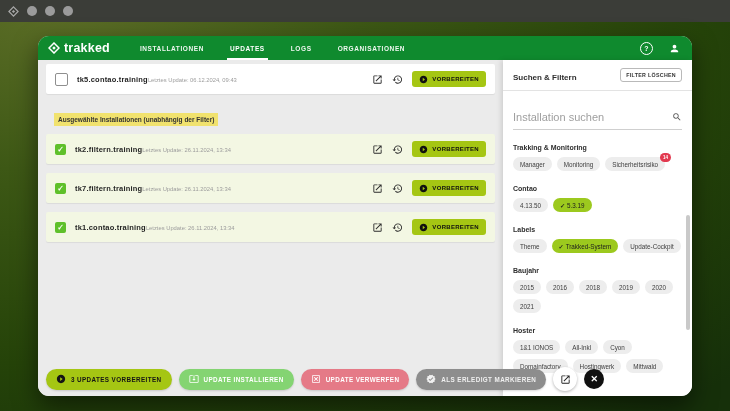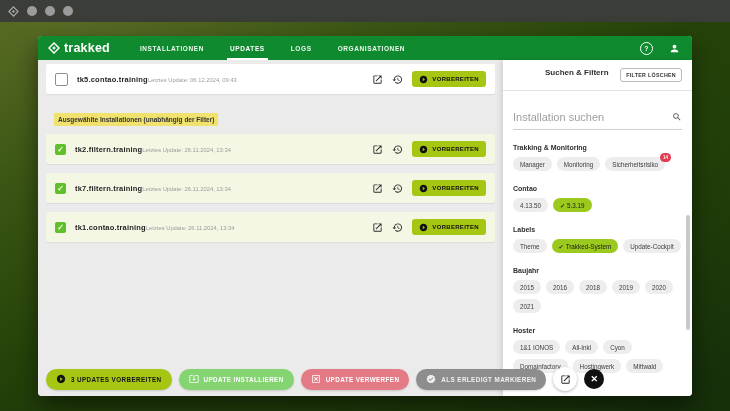--- a/index.html
+++ b/index.html
@@ -10,21 +10,21 @@
   }
   svg{display:block;width:100%;height:100%;fill:currentColor;}
 
   
   .titlebar{position:absolute;top:0;left:0;right:0;height:22px;background:#3b3d38;
     display:flex;align-items:center;padding-left:8px;gap:8px;}
   .tb-icon{width:11px;height:11px;color:#a9a9a9;}
   .tb-circle{width:10px;height:10px;border-radius:50%;background:#9b9b9b;}
 
   
-  .window{position:absolute;left:38px;top:36px;width:654px;height:360px;border-radius:4px;
+  .window{position:absolute;left:38px;top:36px;width:654px;height:360px;border-radius:11px;
     overflow:hidden;background:#ebebeb;box-shadow:0 10px 24px rgba(0,0,0,.5);}
 
   
   .appheader{height:24px;background:#0f8a2e;display:flex;align-items:stretch;padding:0 12px 0 10px;}
   .logo{display:flex;align-items:center;gap:4px;margin-right:30px;}
   .logo-mark{width:12px;height:12px;color:#fff;}
   .logo-text{color:#fff;font-weight:bold;font-size:12.5px;letter-spacing:.2px;}
   .nav{display:flex;gap:26px;align-items:stretch;}
   .nav-item{display:flex;align-items:center;color:#fff;opacity:.93;font-size:6.5px;font-weight:bold;
     letter-spacing:.6px;position:relative;cursor:pointer;}
@@ -66,21 +66,21 @@
   .pill.red{background:#e57a87;color:#fff;}
   .pill.gray{background:#8d8d8d;color:#f0f0f0;}
   .circle-btn{border-radius:50%;display:flex;align-items:center;justify-content:center;cursor:pointer;flex:none;}
   .circle-btn.white{width:24px;height:24px;background:#fff;color:#222;box-shadow:0 1px 3px rgba(0,0,0,.3);}
   .circle-btn.white .c-icon{width:11px;height:11px;}
   .circle-btn.black{width:20px;height:20px;background:#101010;color:#fff;font-size:9px;font-weight:bold;}
 
   
   .sidebar{flex:1;background:#fff;position:relative;padding:8px 10px;overflow:hidden;
     box-shadow:-2px 0 5px rgba(0,0,0,.12);}
-  .sb-head{display:flex;align-items:flex-start;justify-content:space-between;margin-left:32px;}
+  .sb-head{display:flex;align-items:flex-end;justify-content:space-between;}
   .sb-title{font-size:8px;font-weight:bold;color:#2e2e2e;}
   .sb-clear{border:1px solid #b9b9b9;border-radius:3px;background:#fff;font-size:5.3px;font-weight:bold;
     color:#333;padding:3px 5px;letter-spacing:.3px;cursor:pointer;}
   .sb-div{height:1px;background:#e3e3e3;margin:8px -10px 0;}
   .sb-search{margin-top:20px;display:flex;align-items:center;border-bottom:1px solid #cfcfcf;padding-bottom:6px;}
   .sb-search input{border:none;outline:none;flex:1;font-size:11px;color:#444;padding:0;background:transparent;
     font-family:"Liberation Sans", sans-serif;}
   .sb-search input::placeholder{color:#9f9f9f;}
   .sb-search-icon{width:10px;height:10px;color:#555;cursor:pointer;flex:none;}
   .sb-section-title{font-size:7px;font-weight:bold;color:#2e2e2e;margin:14px 0 6px;}

